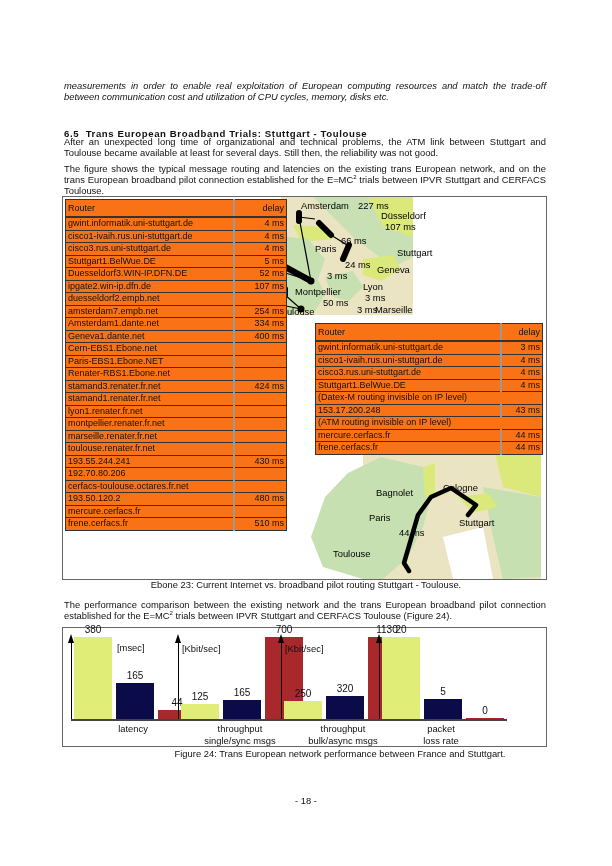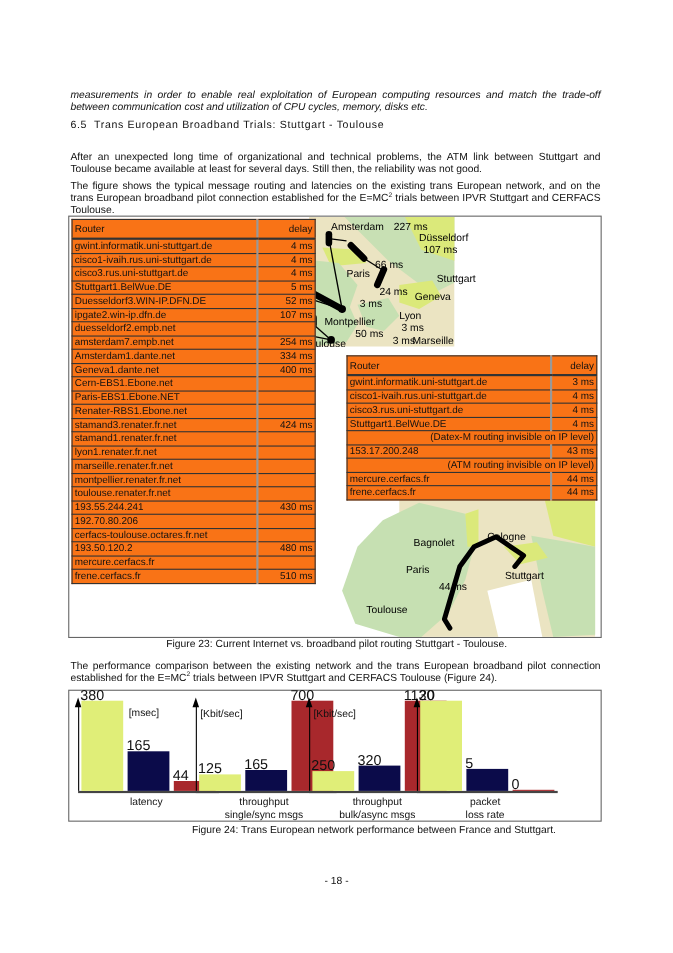--- a/index.html
+++ b/index.html
@@ -1,42 +1,42 @@
 <!DOCTYPE html>
 <html><head>
 <meta charset="utf-8">
 <style>
   html, body { margin:0; padding:0; background:#ffffff; }
   body { width:612px; height:866px; position:relative; overflow:hidden;
          font-family:"Liberation Sans", sans-serif; color:#111; }
   .para { position:absolute; left:64px; width:482px; font-size:9.4px; line-height:11px; text-align:justify; }
-  .heading { position:absolute; left:64px; top:108px; font-size:9.6px; font-weight:normal; letter-spacing:0.6px; }
+  .heading { position:absolute; left:64px; top:128px; font-size:9.6px; font-weight:bold; letter-spacing:0.6px; }
   sup { font-size:6px; vertical-align:super; line-height:0; }
 
   
   .fig23 { position:absolute; left:62px; top:196px; width:483px; height:382px; border:1px solid #666; background:#fff; overflow:hidden; }
   .map-svg { position:absolute; left:0; top:0; }
   table.rt { position:absolute; border-collapse:collapse; font-size:9px; background:#f97316; }
   table.rt td { border:1px solid #333; padding:0 2px; height:11.5px; line-height:11px; white-space:nowrap; }
   table.rt td.d { text-align:right; border-left:2px solid #999; }
-  table.rt td.note { text-align:right; }
+  table.rt td.note { text-align:left; }
   table.rt tr.hdr td { height:16px; border-bottom:2px solid #333; }
   .t1 { left:2px; top:2px; width:222px; }
   .t1 td.r { width:163px; }
   .t2 { left:252px; top:126px; width:228px; }
   .t2 td.r { width:180px; }
 
   .maplabel { position:absolute; font-size:9.4px; white-space:nowrap; color:#000; }
 
   .caption { position:absolute; width:612px; text-align:center; font-size:9.4px; left:0; }
 
   
   .fig24 { position:absolute; left:62px; top:627px; width:483px; height:118px; border:1px solid #666; background:#fff; }
   .bar { position:absolute; bottom:0; }
-  .val { position:absolute; font-size:13px; width:40px; }
+  .val { position:absolute; font-size:10px; text-align:center; width:40px; }
   .unit { position:absolute; font-size:9.4px; }
   .axisv { position:absolute; width:1px; background:#000; }
   .axish { position:absolute; height:2px; background:#444; }
   .arrow { position:absolute; width:0; height:0; border-left:3px solid transparent; border-right:3px solid transparent; border-bottom:9px solid #000; }
   .grplbl { position:absolute; font-size:9.4px; text-align:center; line-height:12px; }
   .pagenum { position:absolute; top:795px; left:0; width:612px; text-align:center; font-size:9.4px; }
 </style>
 </head>
 <body>
 
@@ -187,25 +187,25 @@
         </tr>
         <tr>
           <td class="r">stamand1.renater.fr.net</td>
           <td class="d"></td>
         </tr>
         <tr>
           <td class="r">lyon1.renater.fr.net</td>
           <td class="d"></td>
         </tr>
         <tr>
+          <td class="r">montpellier.renater.fr.net</td>
+          <td class="d"></td>
+        </tr>
+        <tr>
           <td class="r">marseille.renater.fr.net</td>
-          <td class="d"></td>
-        </tr>
-        <tr>
-          <td class="r">montpellier.renater.fr.net</td>
           <td class="d"></td>
         </tr>
         <tr>
           <td class="r">toulouse.renater.fr.net</td>
           <td class="d"></td>
         </tr>
         <tr>
           <td class="r">193.55.244.241</td>
           <td class="d">430 ms</td>
         </tr>
@@ -271,21 +271,21 @@
           <td class="d">44 ms</td>
         </tr>
         <tr>
           <td class="r">frene.cerfacs.fr</td>
           <td class="d">44 ms</td>
         </tr>
       </tbody>
   </table>
 </div>
 
-<div class="caption" style="top:579px;">Figure 23: Current Internet vs. broadband pilot routing Stuttgart - Toulouse.</div>
+<div class="caption" style="top:579px;">Ebone 23: Current Internet vs. broadband pilot routing Stuttgart - Toulouse.</div>
 
 <div class="para" style="top:599px;"><span>The performance comparison between the existing network and the trans European broadband pilot connection established for the E=MC</span><sup>2</sup><span> trials between IPVR Stuttgart and CERFACS Toulouse (Figure 24).</span></div>
 
 <div class="fig24" id="fig24">
     <div class="axisv" style="left: 8px; top: 12px; height: 79px;"></div>
     <div class="arrow" style="left: 5px; top: 6px;"></div>
     <div class="axish" style="left: 8px; top: 91px; width: 128px;"></div>
     <div class="unit" style="left: 54px; top: 14px;">[msec]</div>
     <div class="bar" style="left: 11px; top: 9px; height: 82px; width: 38px; bottom: auto; background: rgb(224, 238, 120);"></div>
     <div class="val" style="left: 10px; top: -4px;">380</div>

